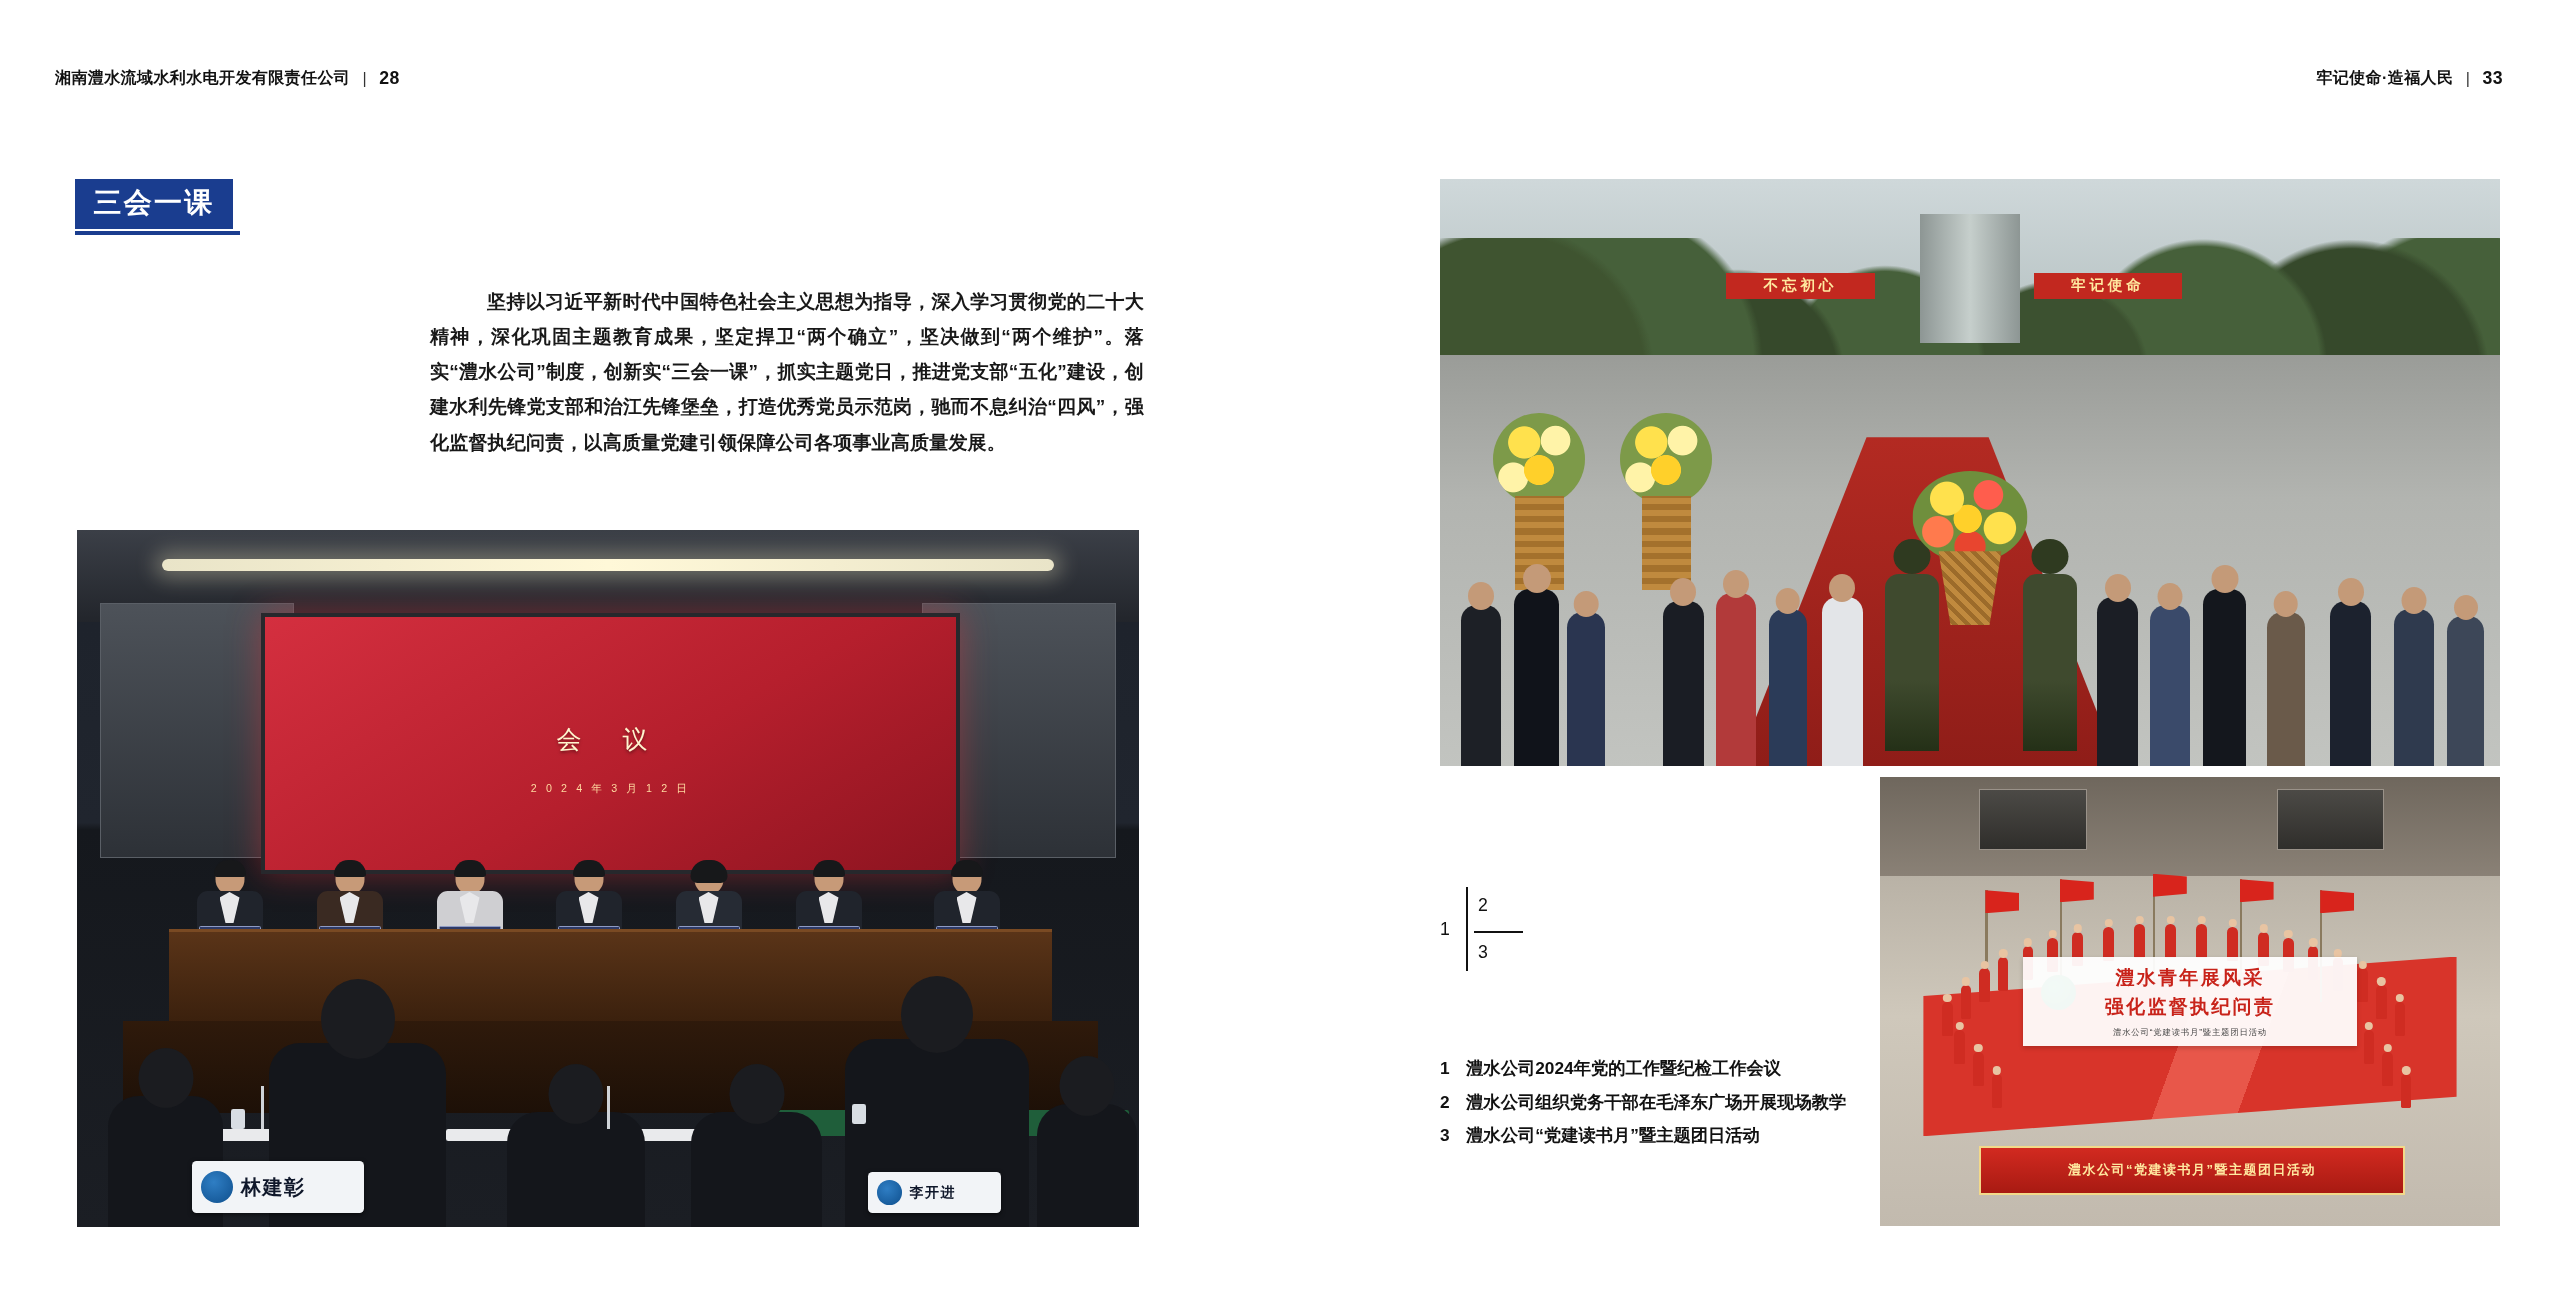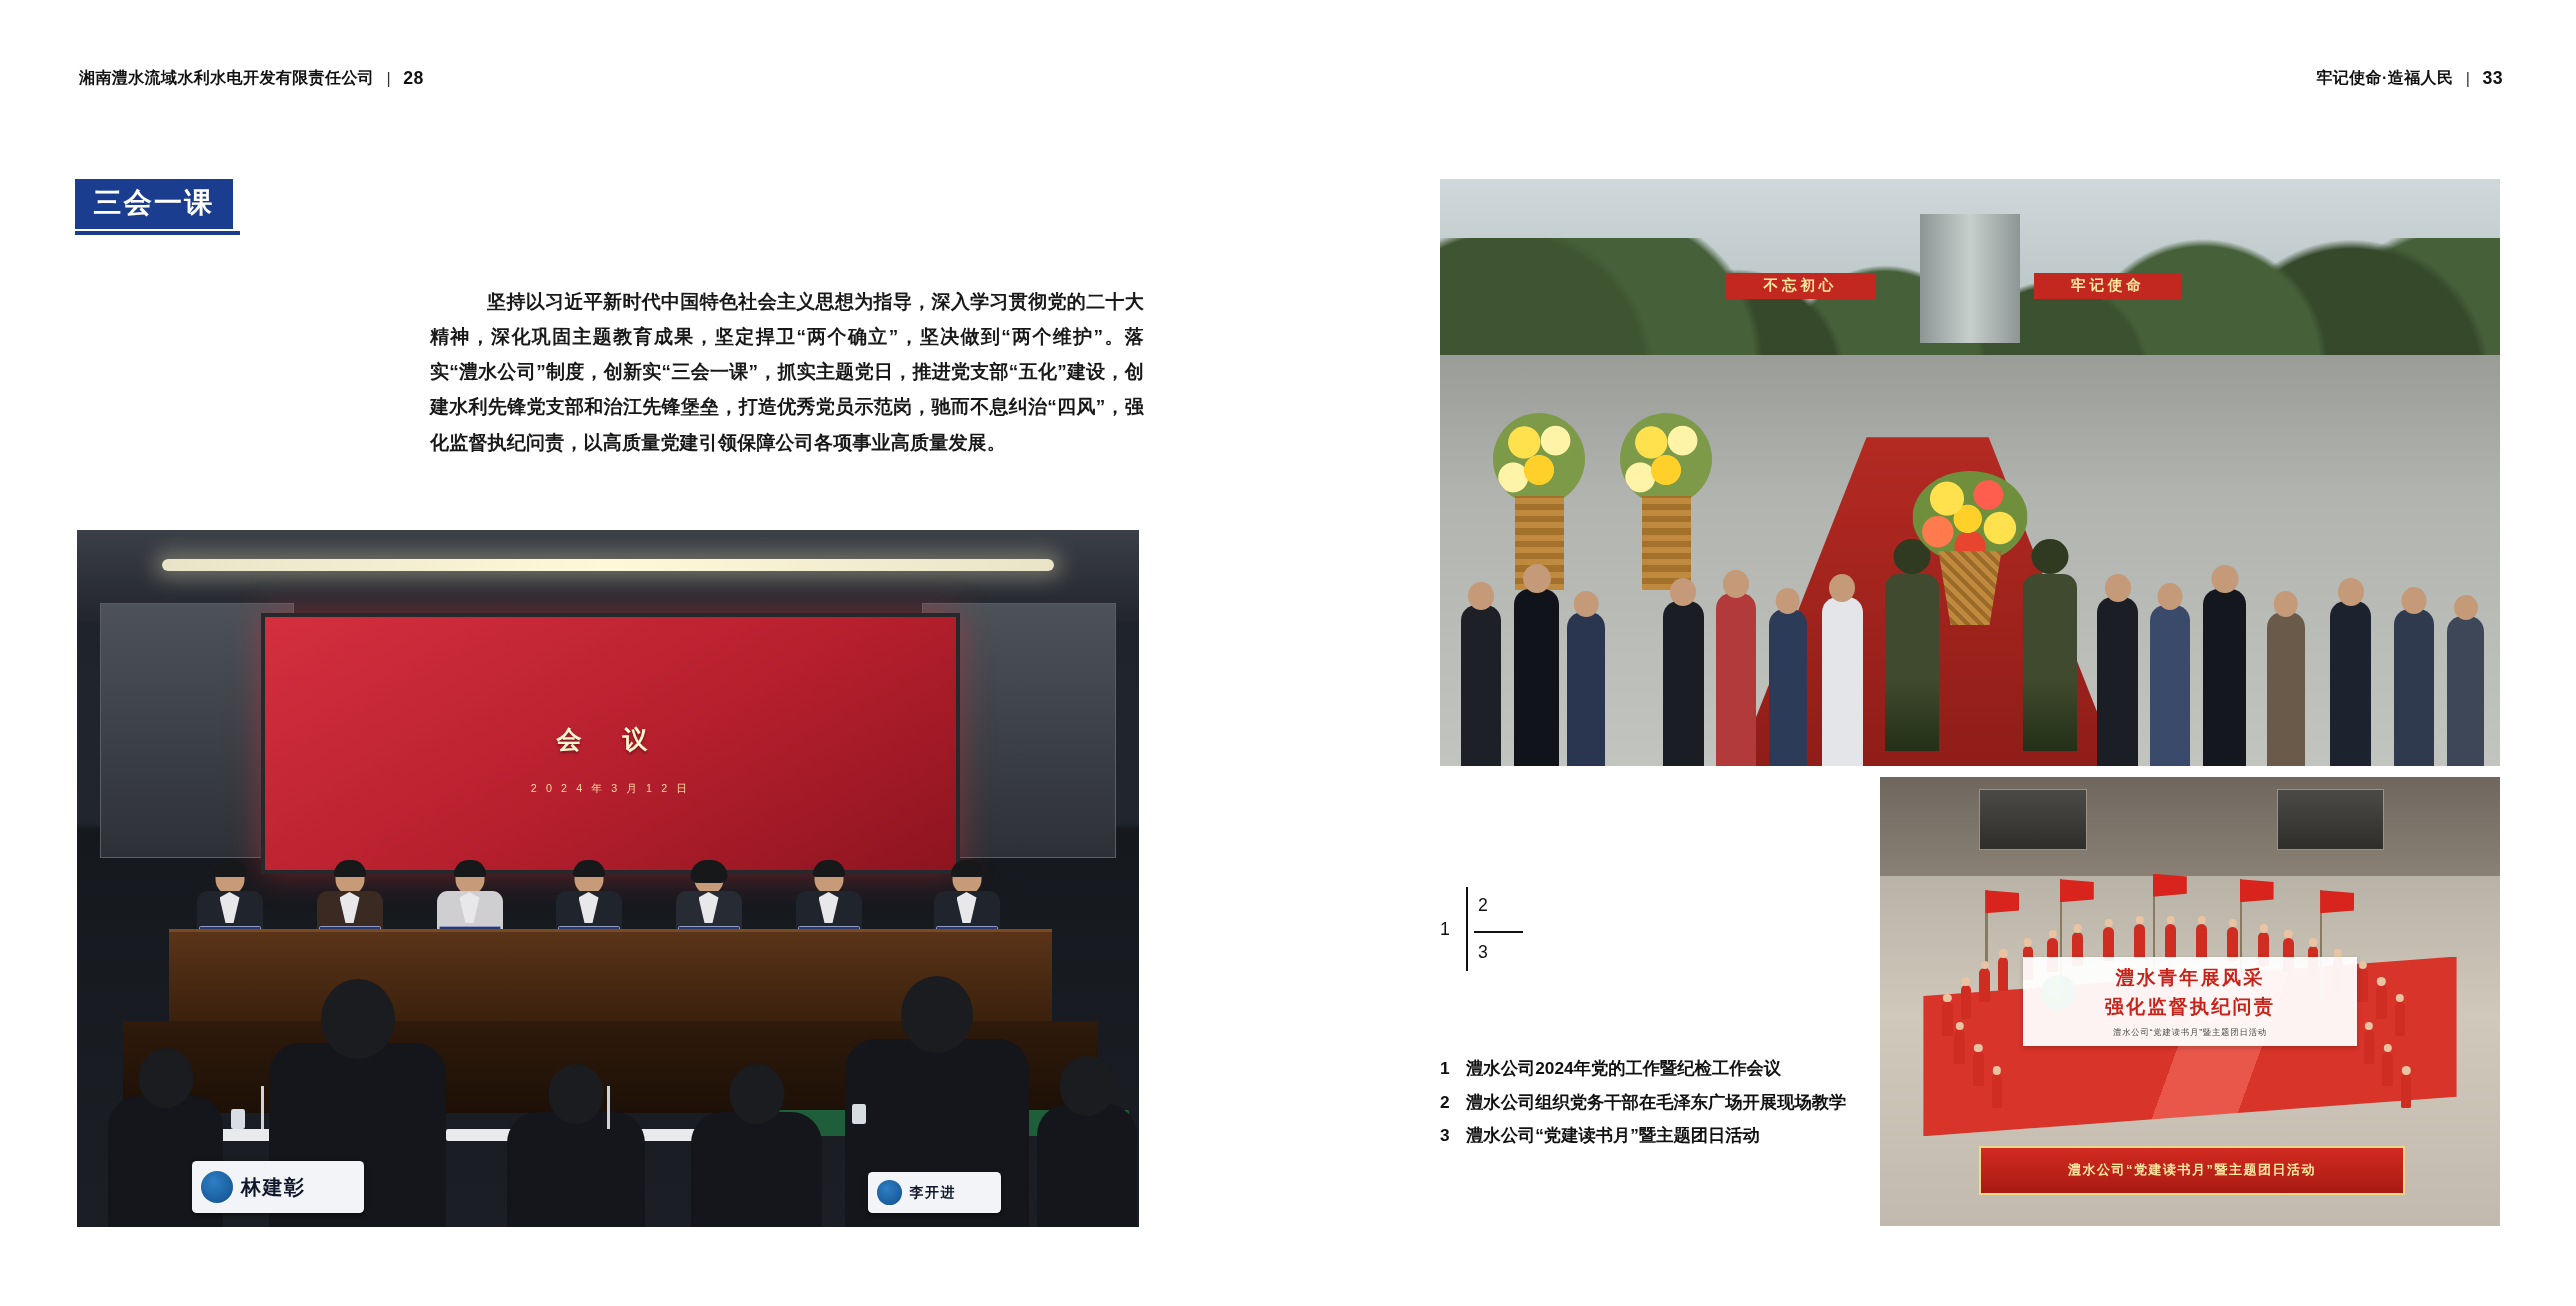--- a/index.html
+++ b/index.html
@@ -25,21 +25,21 @@
     top: 68px;
     display: flex;
     align-items: center;
     gap: 0;
     font-size: 16px;
     letter-spacing: 0.4px;
     color: #111;
     font-weight: 700;
     white-space: nowrap;
   }
-  .runhead-left { left: 79px; }
+  .runhead-left { left: 55px; }
   .runhead-right { right: 73px; }
   .runhead .sep {
     color: #333;
     margin: 0 12.3px;
     font-weight: 400;
   }
   .runhead .folio {
     font-weight: 700;
     font-size: 17.7px;
   }
@@ -122,21 +122,21 @@
     box-shadow: 0 0 31px rgba(220,50,60,0.45);
     color: #ffe9a8;
     display: flex; flex-direction: column; align-items: center; justify-content: center;
     text-align: center;
   }
   .screen .scr-l1 {
     font-size: 25px; font-weight: 700; letter-spacing: 1.5px;
     color: #fff6cf; text-shadow: 0 1.5px 3.1px rgba(0,0,0,.4);
   }
   .screen .scr-l2 {
-    font-size: 25px; font-weight: 700; letter-spacing: 17px;
+    font-size: 25px; font-weight: 400; letter-spacing: 17px;
     margin-top: 31px; color: #fff6cf; text-shadow: 0 1.5px 3.1px rgba(0,0,0,.4);
   }
   .screen .scr-l3 { font-size: 10.7px; margin-top: 26px; color: #ffd9a0; letter-spacing: 3.1px; }
   .stage-dais {
     position: absolute; left: 92px; top: 399px; width: 883px; height: 92px;
     background: linear-gradient(180deg,#5a3418,#3a200d);
     border-top: 3.1px solid #7a4a23;
   }
   .stage-front {
     position: absolute; left: 46px; top: 491px; width: 975px; height: 92px;

